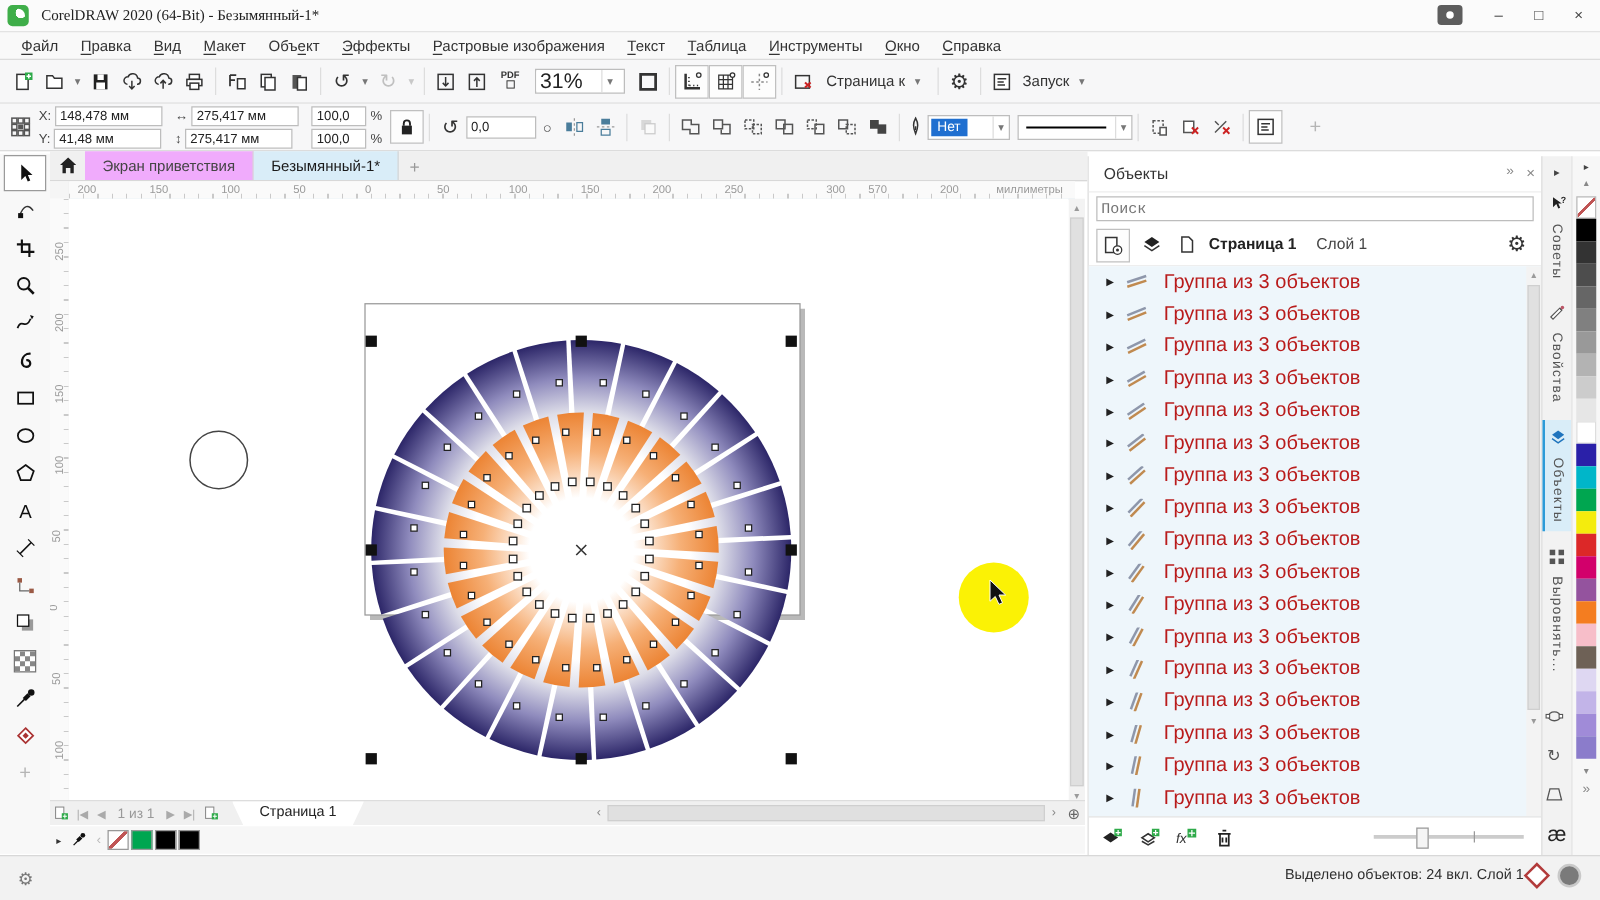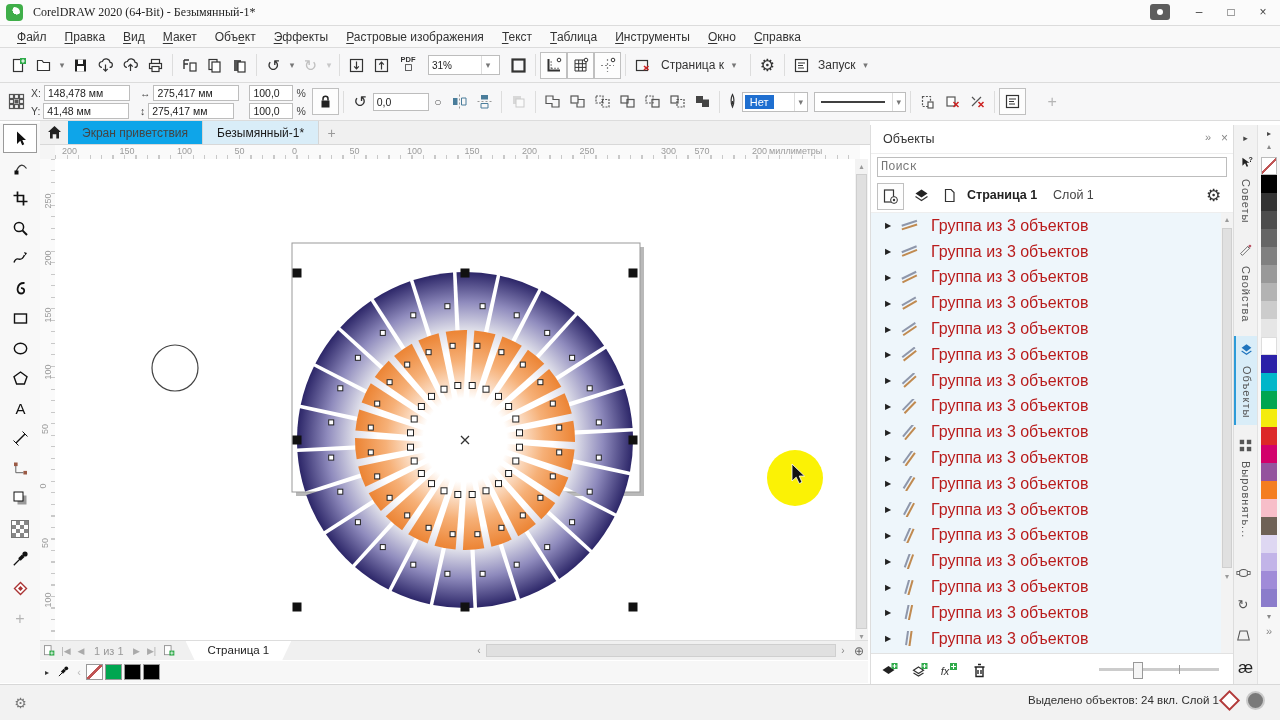--- a/index.html
+++ b/index.html
@@ -12,21 +12,21 @@
   .ic svg{display:block;}
   .ic.sm{width:18px;}
   .dd{color:#777;font-size:9px;width:12px;text-align:center;flex:0 0 auto;}
   .sep{width:1px;height:22px;background:#ddd;margin:0 4px;flex:0 0 auto;}
   .menu-item{padding:3px 9px;cursor:default;white-space:nowrap;}
   .menu-item u{text-underline-offset:2px;}
   input.fld{height:16px;border:1px solid #bdbdbd;font:10.5px "Liberation Sans",sans-serif;padding:0 3px;box-sizing:border-box;background:#fff;color:#222;}
   .stack{display:flex;flex-direction:column;gap:2px;justify-content:center;margin:0 2px;}
   .lblxs{font-size:10.5px;color:#444;}
   .combo{display:flex;align-items:center;border:1px solid #bdbdbd;background:#fff;height:20px;box-sizing:border-box;}
-  .tab{display:flex;align-items:center;height:100%;padding:0 14px;border-right:1px solid #d5d5d5;background:#0ea5e9;color:#444;white-space:nowrap;}
+  .tab{display:flex;align-items:center;height:100%;padding:0 14px;border-right:1px solid #d5d5d5;background:#f0abfc;color:#444;white-space:nowrap;}
   .tab.active{background:#d9edf8;color:#1a1a1a;}
   .tool{width:34px;height:29px;display:flex;align-items:center;justify-content:center;}
   .tool.selected{border:1px solid #9a9a9a;background:#fff;box-sizing:border-box;}
   .tick-num{position:absolute;top:1px;font-size:9px;color:#9a9a9a;}
   .vtick-num{position:absolute;left:0px;font-size:9px;color:#9a9a9a;transform:rotate(-90deg);transform-origin:center;}
   .obj-row{display:flex;align-items:center;height:25.8px;padding-left:14px;box-sizing:border-box;}
   .obj-row .lbl{font-size:16px;color:#b91c1c;margin-left:10px;white-space:nowrap;}
   .exp{font-size:8px;color:#222;width:12px;}
   .vtext{writing-mode:vertical-rl;font-size:11px;color:#555;letter-spacing:1px;}
   .sw{width:16px;height:18px;box-sizing:border-box;}
@@ -153,21 +153,21 @@
             <path d="M8.5 12.5 V5.5 M6.2 7.7 l2.3-2.5 2.3 2.5" stroke="#333" stroke-width="1.2" fill="none"></path>
           </svg>
         </span>
         <span class="ic" style="flex-direction: column; font-size: 7.5px; font-weight: bold; color: rgb(51, 51, 51); width: 28px;">
           <span>PDF</span>
           <svg viewBox="0 0 17 17" width="11" height="11" fill="none">
             <rect x="4" y="1" width="9" height="9" stroke="#333" stroke-width="1.2" fill="none"></rect>
           </svg>
         </span>
         <span class="combo" style="width: 72px; margin: 0px 6px;">
-          <input class="fld" style="border: none; width: 52px; height: 16px; font-size: 10px;" value="31%">
+          <input class="fld" style="border: none; width: 52px; height: 16px; font-size: 17px;" value="31%">
           <span class="dd" style="border-left:1px solid #ddd;height:18px;line-height:18px;">▾</span>
         </span>
         <span class="ic">
           <svg viewBox="0 0 17 17" width="17" height="17" fill="none">
             <rect x="2.5" y="2.5" width="12" height="12" stroke="#333" stroke-width="2.2" fill="none"></rect>
           </svg>
         </span>
         <span class="sep"></span>
         <span class="ic btnbox">
           <svg viewBox="0 0 17 17" width="17" height="17" fill="none">
@@ -406,21 +406,21 @@
       <span class="tick-num" style="left: 179.5px;">50</span>
       <span class="tick-num" style="left: 237px;">0</span>
       <span class="tick-num" style="left: 294.5px;">50</span>
       <span class="tick-num" style="left: 352px;">100</span>
       <span class="tick-num" style="left: 409.5px;">150</span>
       <span class="tick-num" style="left: 467px;">200</span>
       <span class="tick-num" style="left: 524.5px;">250</span>
       <span class="tick-num" style="left: 606px;">300</span>
       <span class="tick-num" style="left: 639.5px;">570</span>
       <span class="tick-num" style="left: 697px;">200</span>
-      <span class="tick-num" style="left: 714px;">миллиметры</span>
+      <span class="tick-num" style="left: 742px;">миллиметры</span>
     </div>
   <div class="abs" style="left:40px;top:159px;width:15px;height:481px;background:#fafafa;border-right:1px solid #ececec;" id="vruler">
       <div style="position: absolute; right: 0px; top: 0px; width: 4px; height: 100%; background: repeating-linear-gradient(rgb(201, 201, 201) 0px, rgb(201, 201, 201) 1px, transparent 1px, transparent 11.5px);"></div>
       <span class="vtick-num" style="top: 37px;">250</span>
       <span class="vtick-num" style="top: 94px;">200</span>
       <span class="vtick-num" style="top: 151px;">150</span>
       <span class="vtick-num" style="top: 208px;">100</span>
       <span class="vtick-num" style="top: 265px;">50</span>
       <span class="vtick-num" style="top: 322px;">0</span>
       <span class="vtick-num" style="top: 379px;">50</span>

